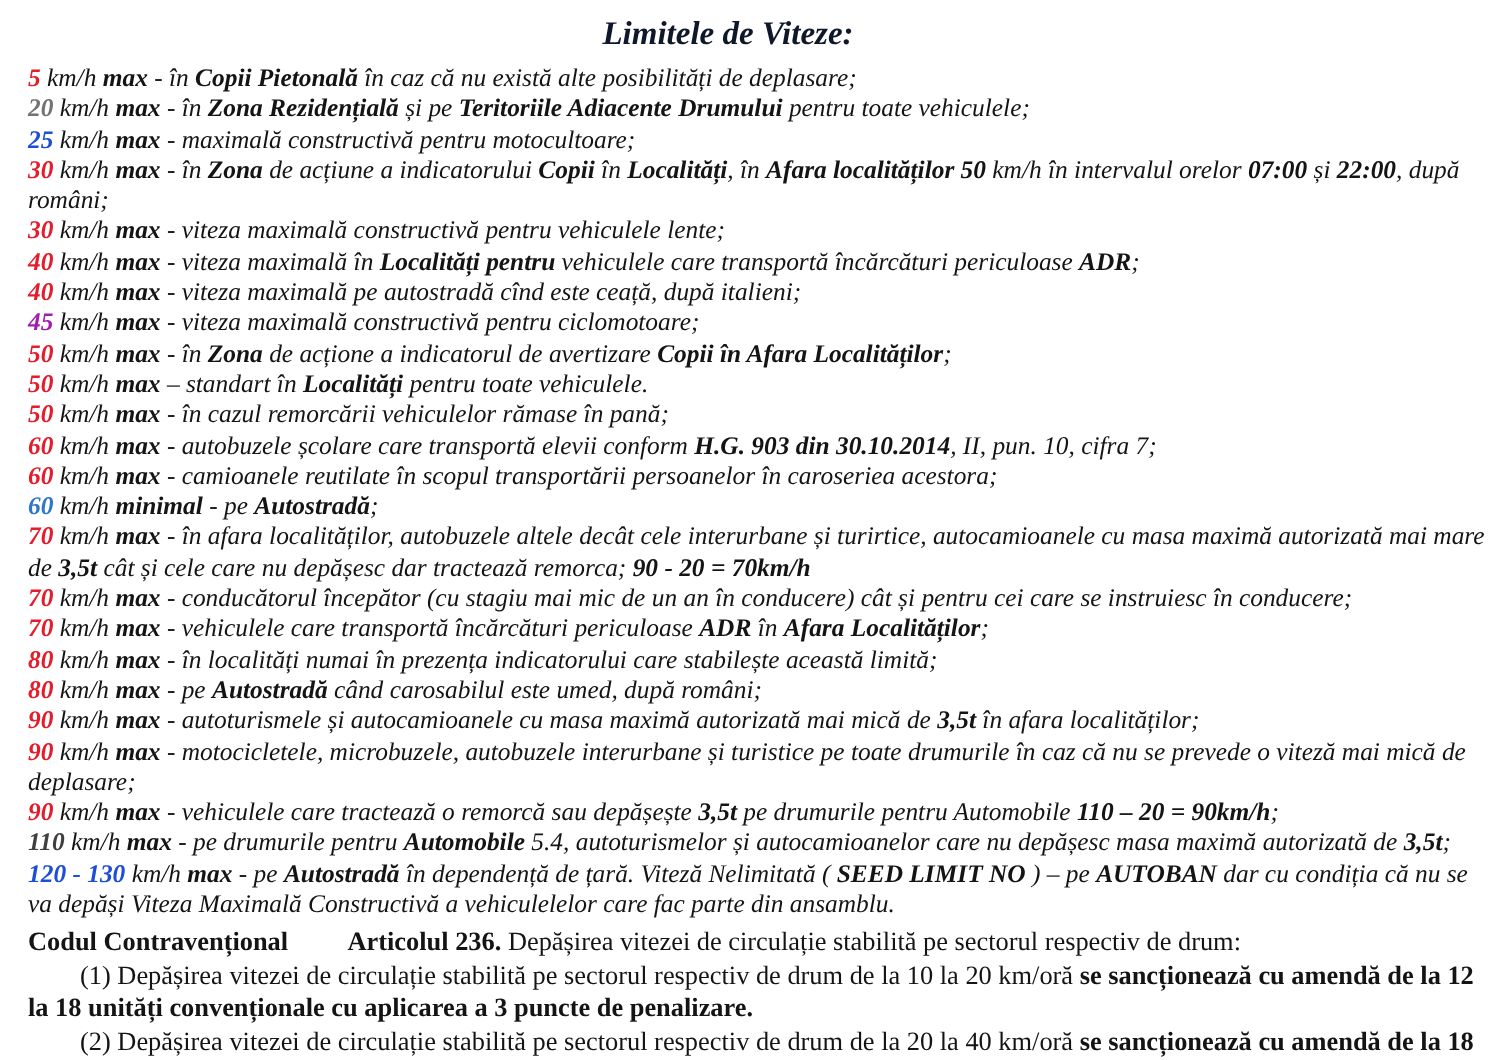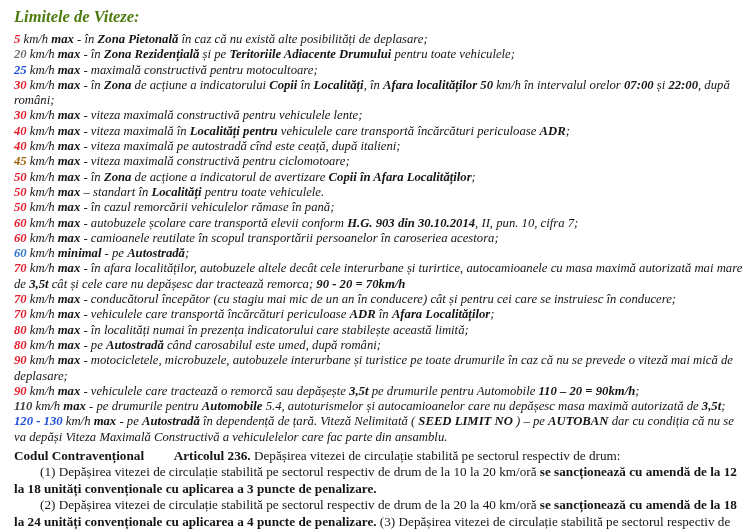--- a/index.html
+++ b/index.html
@@ -6,62 +6,64 @@
   html, body { margin: 0; padding: 0; }
   body {
     width: 750px; height: 530px;
     background: #ffffff;
     overflow: hidden;
     font-family: "Liberation Serif", "DejaVu Serif", serif;
     color: #141414;
   }
   .page { padding: 4px 6px 0 14px; }
   .title {
+    text-align: center;
     font-style: italic;
     font-weight: bold;
     font-size: 16.5px;
     margin: 3px 30px 5px 0;
-    color: #4d7c0f;
+    color: #0f172a;
   }
   .entry {
     font-style: italic;
     font-size: 12.7px;
     line-height: 15.3px;
     margin: 0;
   }
   .entry .speed { font-weight: bold; font-style: italic; }
   .code { margin-top: 3px; font-style: normal; }
   .code p { margin: 0; font-size: 13.2px; line-height: 16.4px; }
   .code .para { text-indent: 26px; }
 </style>
 </head>
 <body>
 
 <div class="page">
   <h1 class="title">Limitele de Viteze:</h1>
   <div>
-      <p class="entry"><b class="speed" style="color: rgb(228, 28, 43);">5</b> km/h <b>max</b> -  în  <b>Zona Pietonală</b> în caz că nu există alte posibilități de deplasare;</p>
+      <p class="entry"><b class="speed" style="color: rgb(228, 28, 43);">5</b> km/h <b>max</b> -  în  <b>Copii Pietonală</b> în caz că nu există alte posibilități de deplasare;</p>
       <p class="entry"><b class="speed" style="color: #737373;">20</b> km/h <b>max</b> - în <b>Zona Rezidențială</b> și pe <b>Teritoriile Adiacente Drumului</b> pentru toate vehiculele;</p>
       <p class="entry"><b class="speed" style="color: #1d4ed8;">25</b> km/h <b>max</b> - maximală constructivă pentru motocultoare;</p>
       <p class="entry"><b class="speed" style="color: rgb(228, 28, 43);">30</b> km/h <b>max</b> - în <b>Zona</b> de acțiune a indicatorului <b>Copii</b> în <b>Localități</b>, în <b>Afara localităților 50</b> km/h în intervalul orelor <b>07:00</b> și <b>22:00</b>, după români;</p>
       <p class="entry"><b class="speed" style="color: rgb(228, 28, 43);">30</b> km/h <b>max</b> - viteza maximală constructivă pentru vehiculele lente;</p>
       <p class="entry"><b class="speed" style="color: rgb(228, 28, 43);">40</b> km/h <b>max</b> - viteza maximală în <b>Localități pentru</b> vehiculele care  transportă încărcături periculoase <b>ADR</b>;</p>
       <p class="entry"><b class="speed" style="color: rgb(228, 28, 43);">40</b> km/h <b>max</b> - viteza maximală pe autostradă cînd este ceață, după italieni;</p>
-      <p class="entry"><b class="speed" style="color: #a16207;">45</b> km/h <b>max</b> - viteza maximală constructivă pentru ciclomotoare;</p>
+      <p class="entry"><b class="speed" style="color: #a21caf;">45</b> km/h <b>max</b> - viteza maximală constructivă pentru ciclomotoare;</p>
       <p class="entry"><b class="speed" style="color: rgb(228, 28, 43);">50</b> km/h <b>max</b> - în <b>Zona</b> de acțione a indicatorul de avertizare <b>Copii în Afara Localităților</b>;</p>
       <p class="entry"><b class="speed" style="color: rgb(228, 28, 43);">50</b> km/h <b>max</b> – standart în <b>Localități</b> pentru toate vehiculele.</p>
       <p class="entry"><b class="speed" style="color: rgb(228, 28, 43);">50</b> km/h <b>max</b> - în cazul remorcării vehiculelor rămase în pană;</p>
       <p class="entry"><b class="speed" style="color: rgb(228, 28, 43);">60</b> km/h <b>max</b> - autobuzele școlare care transportă elevii conform  <b>H.G. 903 din 30.10.2014</b>, II, pun. 10, cifra 7;</p>
       <p class="entry"><b class="speed" style="color: rgb(228, 28, 43);">60</b> km/h <b>max</b> - camioanele reutilate în scopul transportării persoanelor în caroseriea acestora;</p>
       <p class="entry"><b class="speed" style="color: rgb(46, 117, 204);">60</b> km/h <b>minimal</b> - pe <b>Autostradă</b>;</p>
       <p class="entry"><b class="speed" style="color: rgb(228, 28, 43);">70</b> km/h <b>max</b> -  în afara localităților, autobuzele altele decât cele interurbane și turirtice, autocamioanele cu masa maximă autorizată mai mare de <b>3,5t</b> cât și cele care nu depășesc dar tractează remorca;  <b>90 - 20 = 70km/h</b></p>
       <p class="entry"><b class="speed" style="color: rgb(228, 28, 43);">70</b> km/h <b>max</b> - conducătorul  începător (cu stagiu mai mic de un an în conducere) cât și pentru cei care se instruiesc în conducere;</p>
       <p class="entry"><b class="speed" style="color: rgb(228, 28, 43);">70</b> km/h <b>max</b> - vehiculele care  transportă încărcături periculoase <b>ADR</b> în <b>Afara Localităților</b>;</p>
       <p class="entry"><b class="speed" style="color: rgb(228, 28, 43);">80</b> km/h <b>max</b> - în localități numai în prezența indicatorului care stabilește această limită;</p>
       <p class="entry"><b class="speed" style="color: rgb(228, 28, 43);">80</b> km/h <b>max</b> - pe <b>Autostradă</b> când carosabilul este umed, după români;</p>
+      <p class="entry"><b class="speed" style="color: rgb(228, 28, 43);">90</b> km/h <b>max</b> - autoturismele și autocamioanele cu masa maximă autorizată mai mică de <b>3,5t</b>  în afara localităților;</p>
       <p class="entry"><b class="speed" style="color: rgb(228, 28, 43);">90</b> km/h <b>max</b> - motocicletele, microbuzele, autobuzele interurbane și turistice pe toate drumurile în caz că nu se prevede o viteză mai mică de deplasare;</p>
       <p class="entry"><b class="speed" style="color: rgb(228, 28, 43);">90</b> km/h <b>max</b> - vehiculele care tractează o remorcă sau depășește <b>3,5t</b> pe drumurile pentru Automobile  <b>110 – 20 = 90km/h</b>;</p>
       <p class="entry"><b class="speed" style="color: #404040;">110</b> km/h <b>max</b> - pe drumurile pentru <b>Automobile</b> 5.4, autoturismelor și autocamioanelor care nu depășesc masa maximă autorizată de <b>3,5t</b>;</p>
       <p class="entry"><b class="speed" style="color: #1d4ed8;">120 - 130</b> km/h <b>max</b> - pe <b>Autostradă</b> în dependență de țară. Viteză Nelimitată ( <b>SEED LIMIT NO</b> ) – pe <b>AUTOBAN</b> dar cu condiția că nu se va depăși Viteza Maximală Constructivă a vehiculelelor care fac parte din ansamblu.</p>
     </div>
   <div class="code">
     <p class="heading"><b>Codul Contravențional</b>&nbsp;&nbsp;&nbsp;&nbsp;&nbsp;&nbsp;&nbsp;&nbsp; <b>Articolul 236.</b> Depășirea vitezei de circulație stabilită pe sectorul respectiv de drum:</p>
     <p class="para">(1) Depășirea vitezei de circulație stabilită pe sectorul respectiv de drum de la 10 la 20 km/oră  <b>se sancționează cu amendă de la 12 la 18 unități convenționale cu aplicarea a 3 puncte de penalizare.</b></p>
     <p class="para">(2) Depășirea vitezei de circulație stabilită pe sectorul respectiv de drum de la 20 la 40 km/oră <b>se sancționează cu amendă de la 18 la 24 unități convenționale cu aplicarea a 4 puncte de penalizare.</b>  (3) Depășirea vitezei de circulație stabilită pe sectorul respectiv de drum mai mult de 40 km/oră </p>
   </div>

